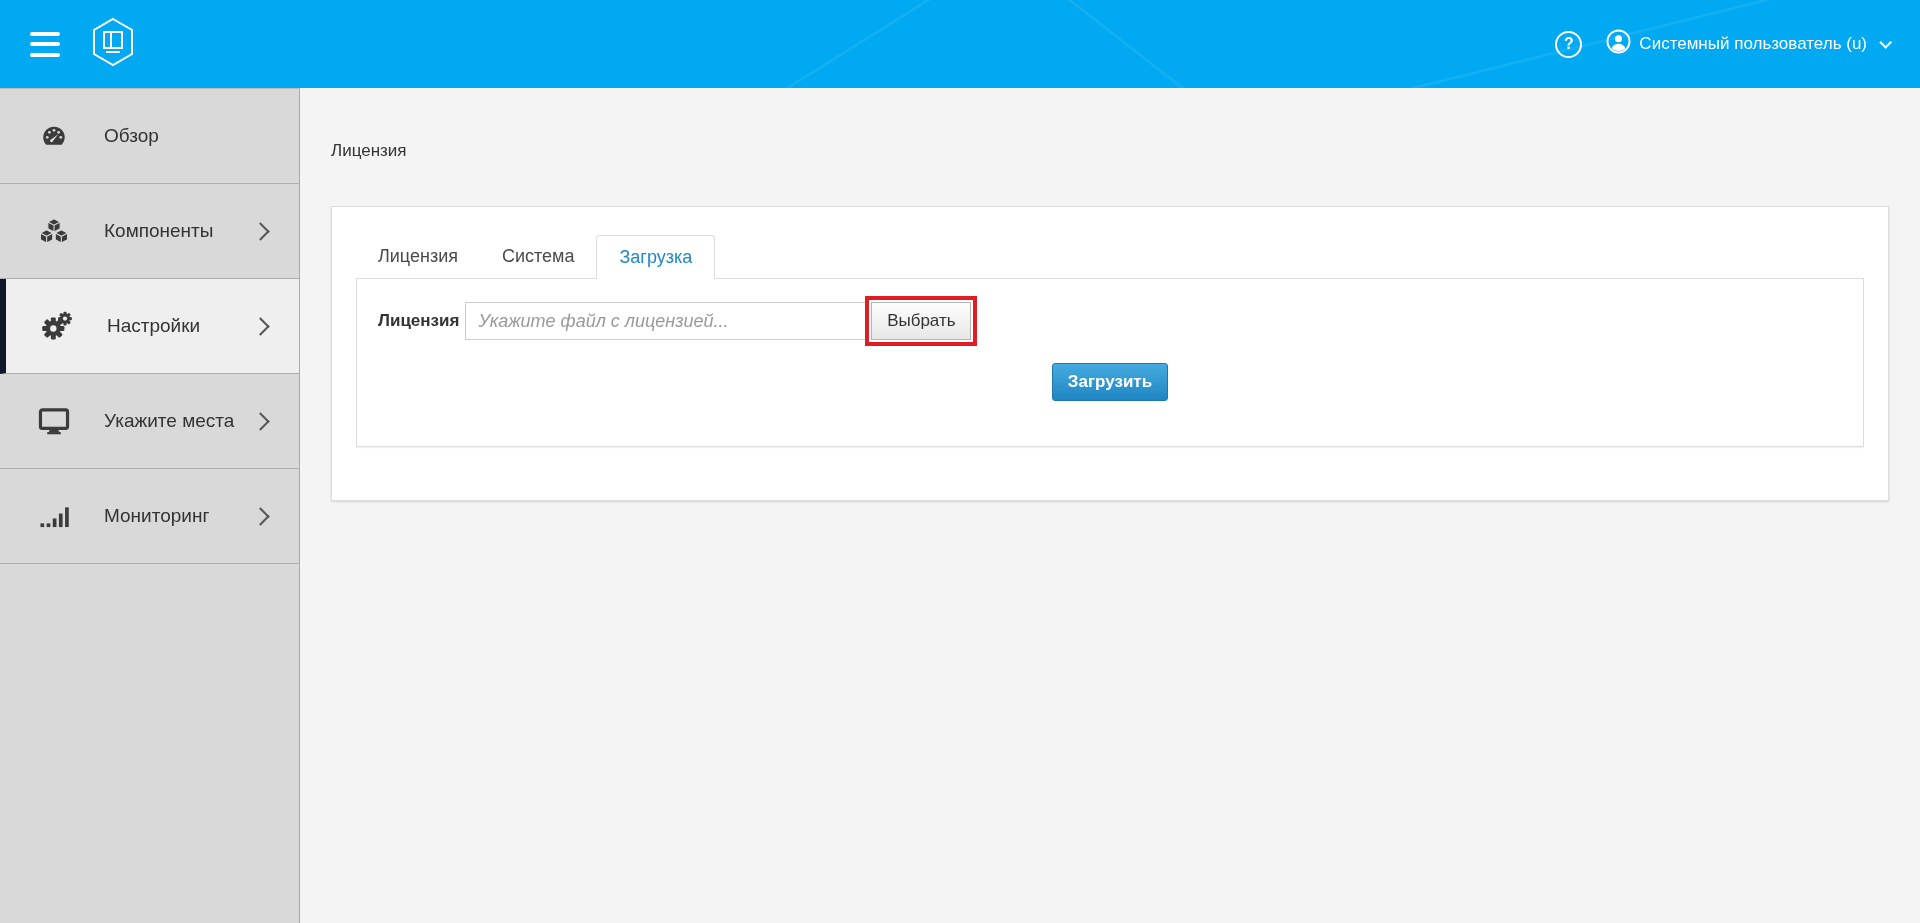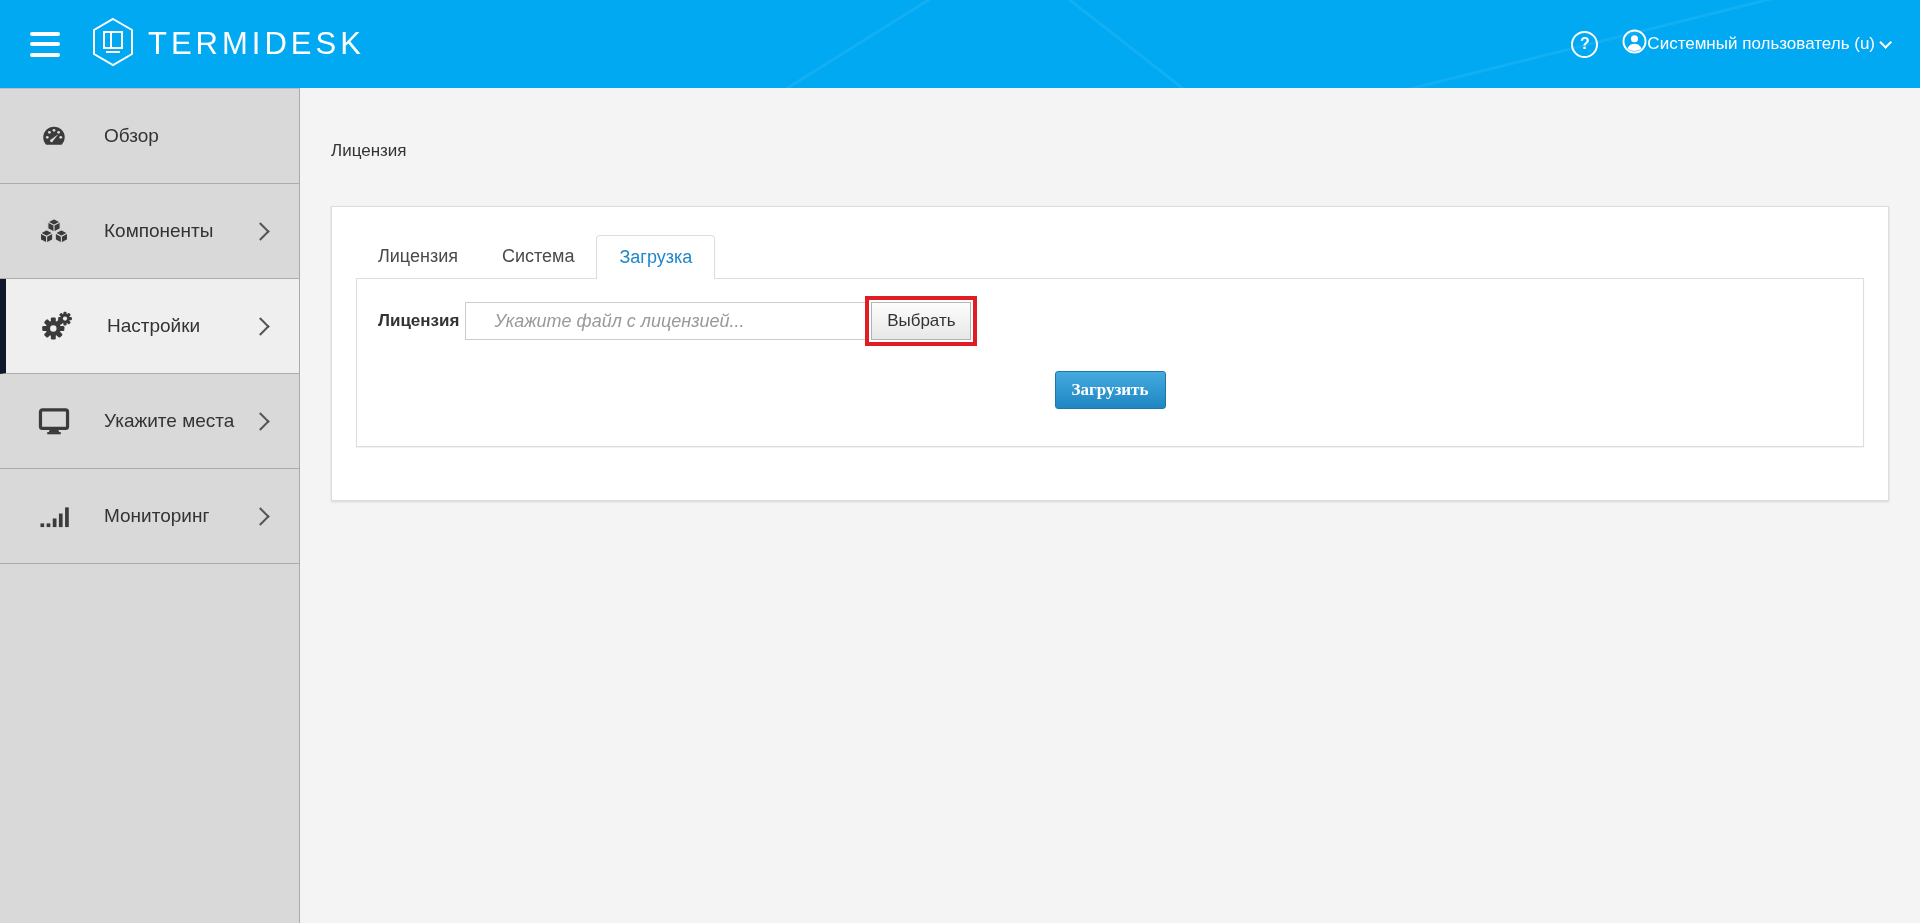--- a/index.html
+++ b/index.html
@@ -17,21 +17,21 @@
   .hamburger { margin-left:30px; width:30px; height:25px; display:flex; flex-direction:column;
     justify-content:space-between; cursor:pointer; z-index:2; }
   .hamburger span { display:block; height:4px; background:#fff; border-radius:2px; }
   .brand { display:flex; align-items:center; margin-left:31px; z-index:2; }
   .brand-text { color:#fff; font-size:31px; letter-spacing:4px; font-weight:400; margin-left:13px; }
   .topbar-right { margin-left:auto; display:flex; align-items:center; gap:24px;
     padding-right:32px; z-index:2; }
   .help-btn { width:27px; height:27px; border:2.5px solid #fff; border-radius:50%;
     color:#fff; font-weight:700; font-size:16px; display:flex; align-items:center;
     justify-content:center; cursor:pointer; }
-  .user-menu { display:flex; align-items:center; color:#fff; font-size:17px; cursor:pointer; }
+  .user-menu { display:flex; align-items:center; gap:8px; color:#fff; font-size:17px; cursor:pointer; }
   .chev-down { width:9px; height:9px; border-right:2px solid #fff; border-bottom:2px solid #fff;
     transform:rotate(45deg) translateY(-3px); margin-left:4px; }
 
   
   .sidebar { position:absolute; left:0; top:88px; width:300px; height:835px;
     background:#d9d9d9; border-right:1px solid #aaa; border-top:1px solid #bdbdbd; }
   .side-item { height:95px; display:flex; align-items:center; padding-left:37px;
     border-bottom:1px solid #adadad; cursor:pointer; position:relative; }
   .side-item .sicon { width:34px; display:flex; justify-content:center; margin-right:17px; }
   .side-item .slabel { font-size:19px; color:#333;margin-left:16px; }
@@ -52,31 +52,31 @@
 
   .tabs { display:flex; position:relative; z-index:2; padding-left:0; }
   .tab { padding:11px 22px; font-size:18px; color:#4a4a4a; cursor:pointer; margin-bottom:-1px; }
   .tab.active { background:#fff; color:#1f87c7; border:1px solid #ddd; border-bottom:none;
     border-radius:4px 4px 0 0; }
   .panel { border:1px solid #ddd; background:#fff; height:169px; position:relative;
     box-shadow:0 1px 1px rgba(0,0,0,0.05); }
 
   .form-row { display:flex; align-items:center; padding:23px 0 0 21px; }
   .form-label { font-size:17px; font-weight:700; color:#333; margin-right:6px; }
-  .file-input { width:401px; height:38px; border:1px solid #ccc; padding:0 28px;
+  .file-input { width:401px; height:38px; border:1px solid #ccc; padding:0 12px;
     font-size:18px; font-family:"Liberation Sans", sans-serif; color:#333; outline:none; }
   .file-input::placeholder { color:#999; font-style:italic; }
   .choose-btn { height:38px; width:100px; margin-left:5px; font-size:17px; color:#333;
     background:linear-gradient(#fdfdfd,#e7e7e7); border:1px solid #b3b3b3; border-radius:0;
     cursor:pointer; font-family:"Liberation Sans", sans-serif;
     outline:4px solid #e11d24; outline-offset:2px; }
   .upload-row { margin-top:23px; text-align:center; }
   .upload-btn { min-width:111px; height:38px; padding:0 15px; font-size:17px; font-weight:700;
     color:#fff; background:linear-gradient(#44aadf,#1f86c3); border:1px solid #1c77ae;
-    border-radius:3px; cursor:pointer; font-family:Liberation Serif, serif;margin-top:8px; }
+    border-radius:3px; cursor:pointer; font-family:Liberation Sans, sans-serif; }
 </style>
 </head>
 <body>
 
 <div class="app">
 
   <header class="topbar">
     <i class="deco d1"></i>
     <i class="deco d2"></i>
     <i class="deco d3"></i>
@@ -89,21 +89,20 @@
 
     <div class="brand">
       <span>
         <svg width="44" height="50" viewBox="0 0 44 50">
           <polygon points="22,2 41,13 41,37 22,48 3,37 3,13" fill="none" stroke="#fff" stroke-width="2"></polygon>
           <rect x="13" y="15" width="18" height="16" fill="none" stroke="#fff" stroke-width="2"></rect>
           <line x1="20" y1="15" x2="20" y2="31" stroke="#fff" stroke-width="2"></line>
           <line x1="15" y1="35" x2="29" y2="35" stroke="#fff" stroke-width="2"></line>
         </svg>
       </span>
-      <span class="brand-text">TERMIDESK</span>
     </div>
 
     <div class="topbar-right">
       <div class="help-btn">
         <span>?</span>
       </div>
       <div class="user-menu">
         <span>
           <svg width="25" height="25" viewBox="0 0 24 24">
             <circle cx="12" cy="12" r="10.6" fill="none" stroke="#fff" stroke-width="1.8"></circle>

